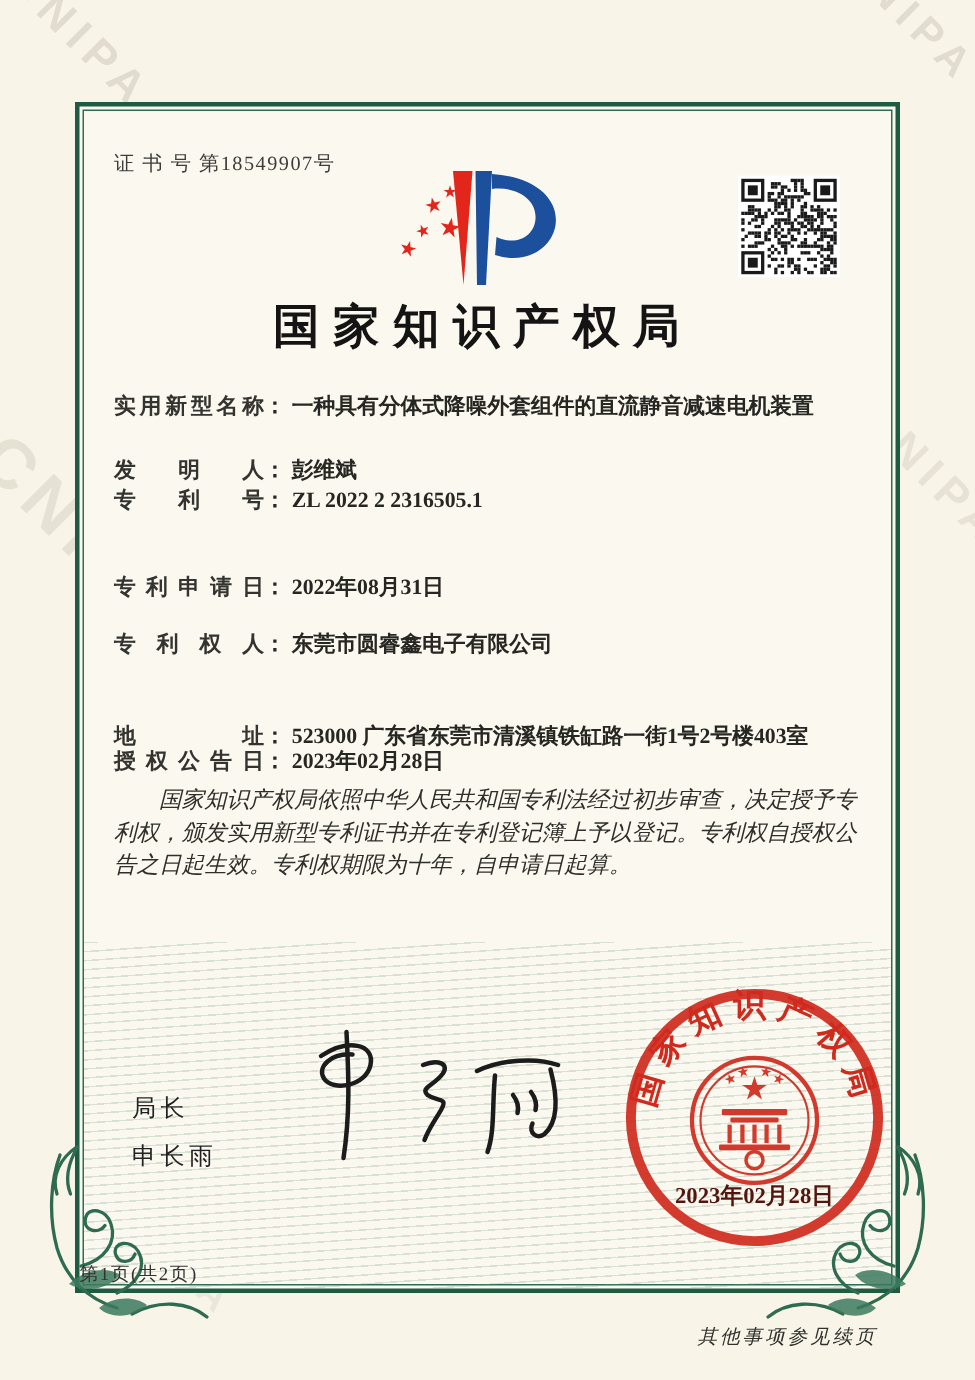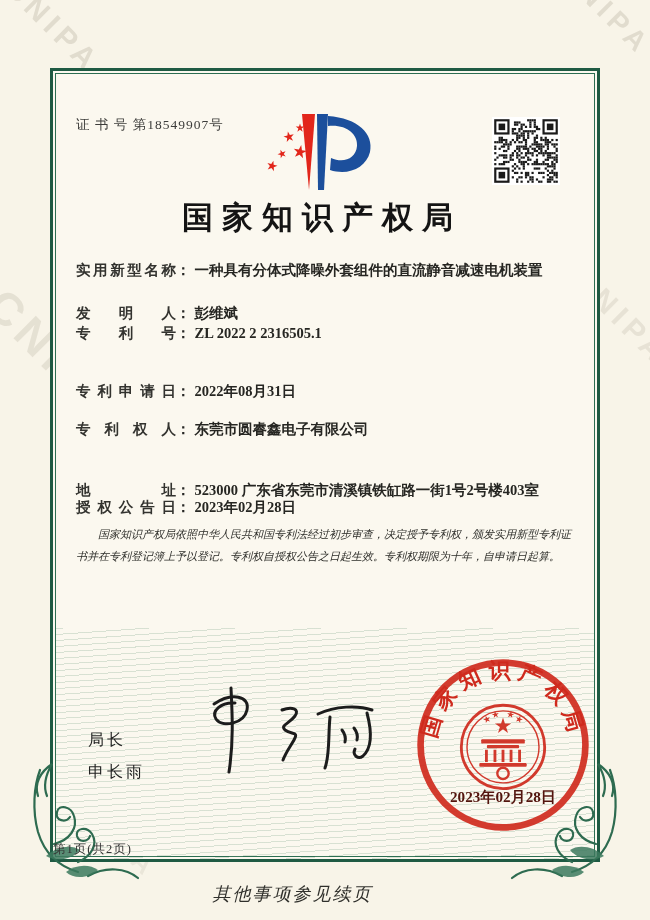--- a/index.html
+++ b/index.html
@@ -30,39 +30,39 @@
   .frame-inner{
     position:absolute;left:2px;top:2px;right:2px;bottom:2px;
     border:1px solid #2c6e52;pointer-events:none;
   }
   .waves{
     left:56px;top:628px;width:538px;height:231px;
     background:repeating-linear-gradient(176deg,
       rgba(110,155,125,.25) 0px, rgba(110,155,125,.25) 1px,
       rgba(255,255,255,0) 1px, rgba(255,255,255,0) 6px);
   }
-  .cert-no{left:76px;top:116px;font-size:13.5px;letter-spacing:1px;color:#3c3c3a;}
+  .cert-no{left:76px;top:100px;font-size:13.5px;letter-spacing:1px;color:#3c3c3a;}
   .page-title{
     left:50px;top:197px;width:544px;text-align:center;
     font-size:31px;font-weight:bold;letter-spacing:9px;color:#141414;
   }
   .row{position:absolute;left:76px;width:500px;font-size:14.5px;color:#262624;}
   .flabel{
     display:inline-block;width:100px;text-align:justify;text-align-last:justify;
     font-weight:bold;color:#33332f;vertical-align:top;
   }
   .colon{font-weight:bold;margin-right:4px;}
   .fvalue{font-weight:bold;color:#262622;}
   .group2{position:absolute;left:258px;top:0;}
-  .paras{left:76px;width:500px;font-size:11px;line-height:21.5px;
+  .paras{left:76px;width:500px;font-size:15px;line-height:21.5px;
     font-style:italic;color:#2e2e2a;}
   .paras p{margin:0 0 11px 0;text-indent:2em;}
   .officer{left:88px;top:724px;font-size:16px;letter-spacing:3px;color:#222;line-height:32px;}
   .footer-page{left:53px;top:841px;width:544px;font-size:12.5px;color:#333;letter-spacing:1px;}
-  .cont-note{left:0;top:882px;width:585px;text-align:center;font-size:18px;
+  .cont-note{left:0;top:882px;width:585px;text-align:right;font-size:13px;
     font-style:italic;color:#30302c;letter-spacing:2px;}
   svg{display:block;}
 </style>
 </head>
 <body>
 
 <span class="wm wm1">CNIPA</span>
 <span class="wm wm2">CNIPA</span>
 <span class="wm wm3">CNIPA</span>
 <span class="wm wm4">CNIPA</span>

